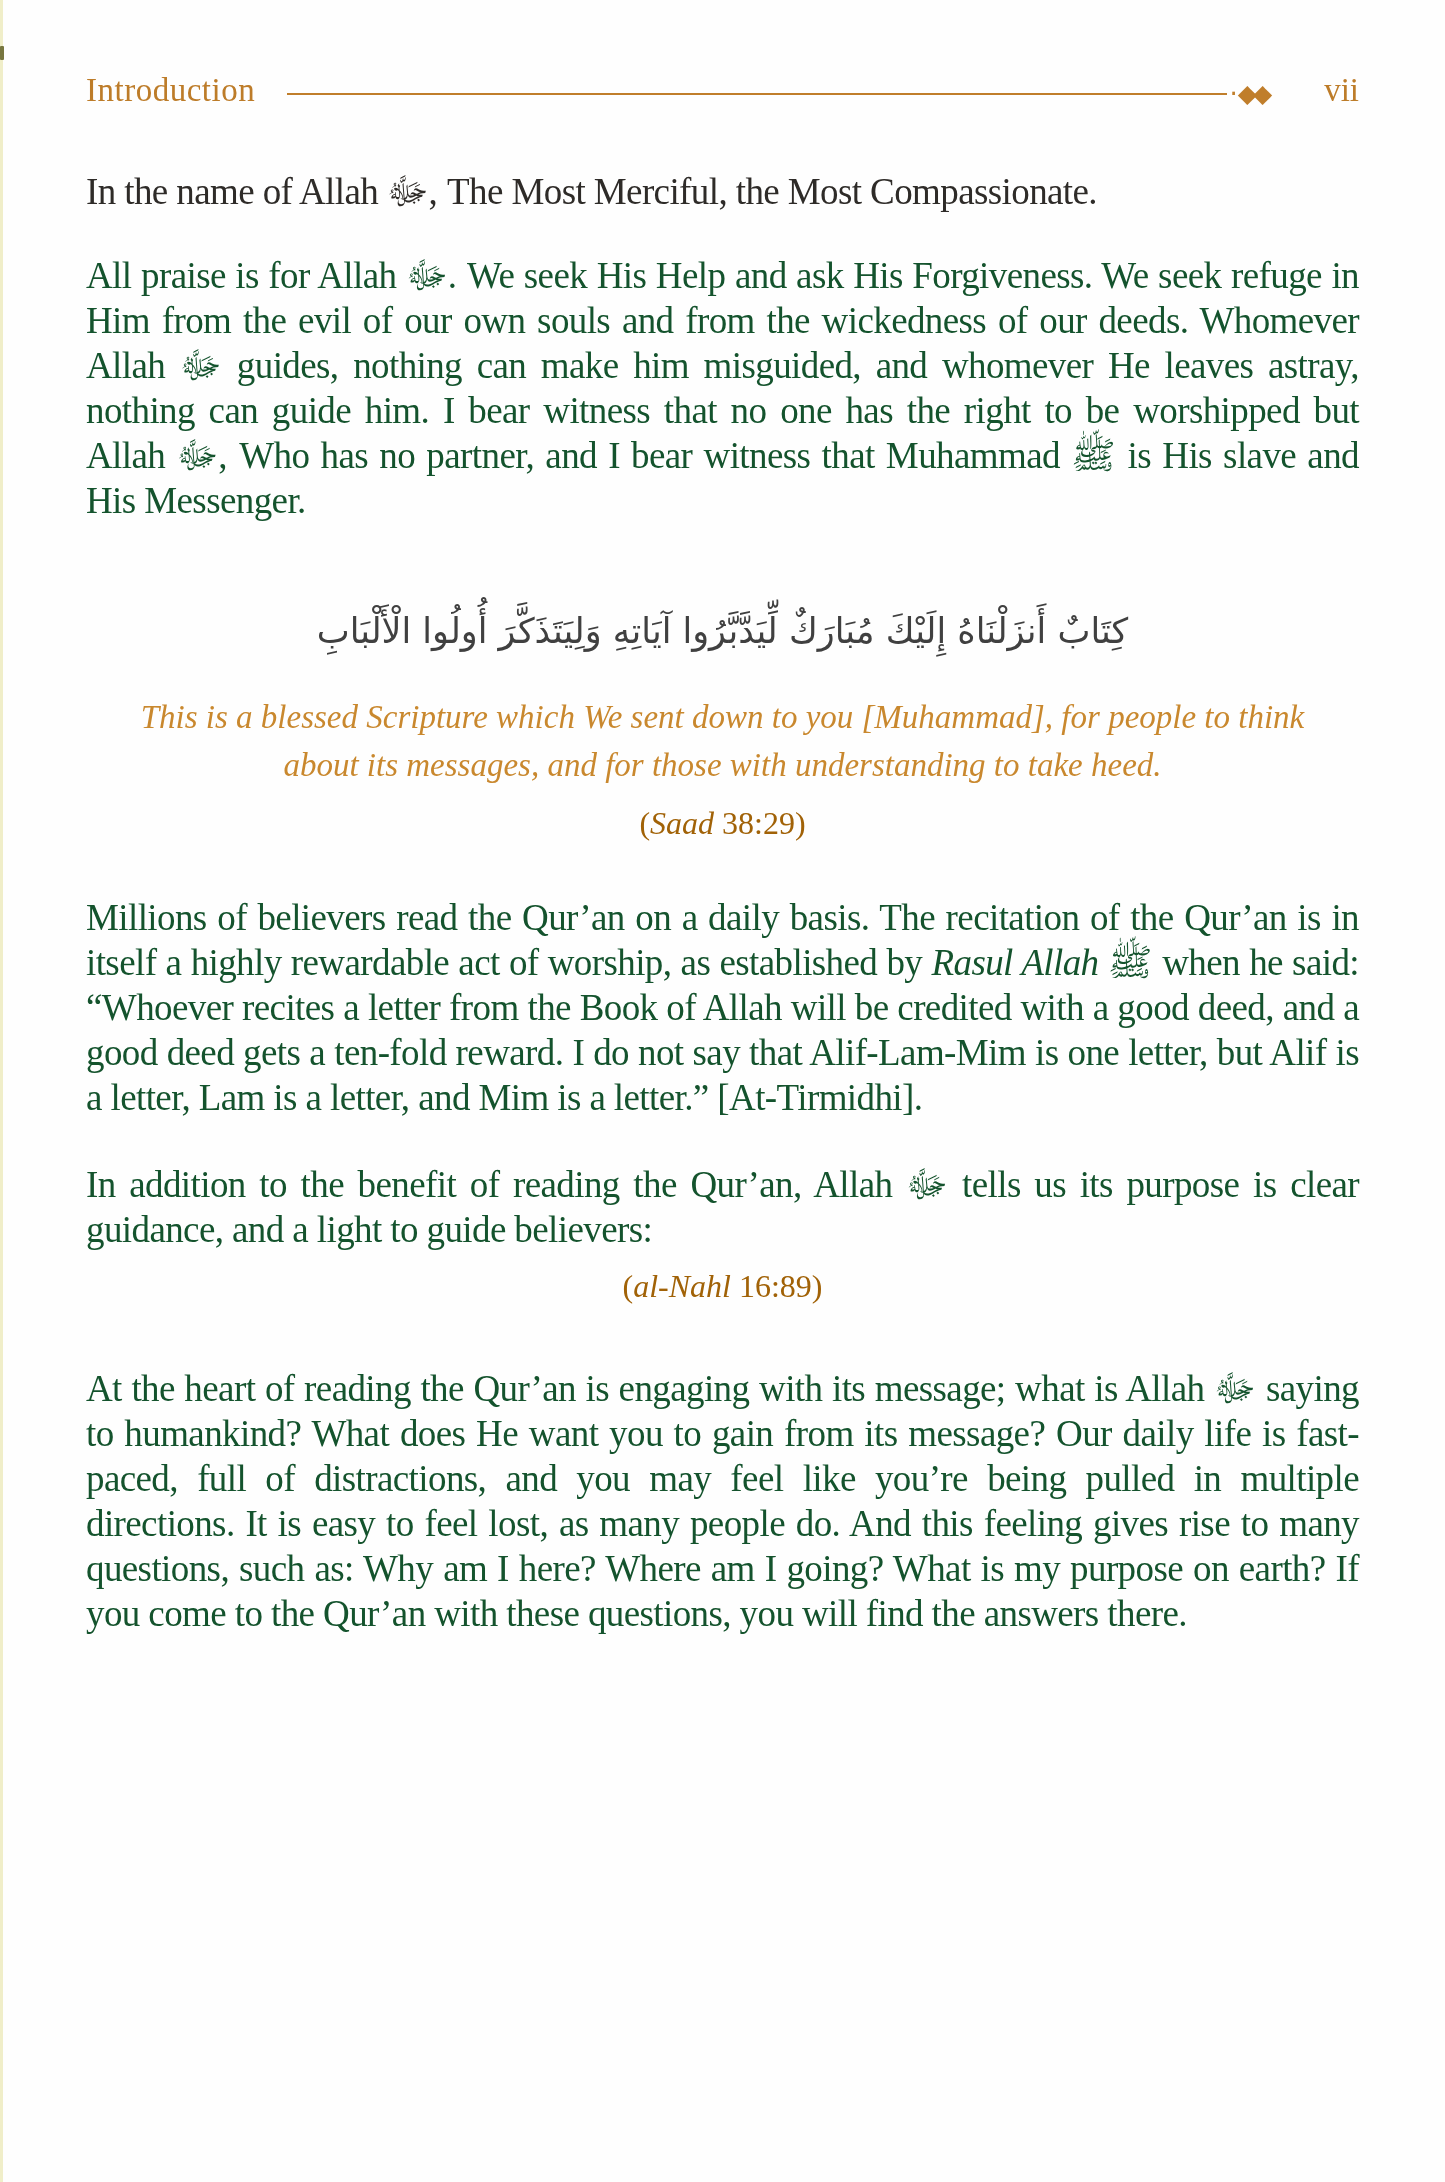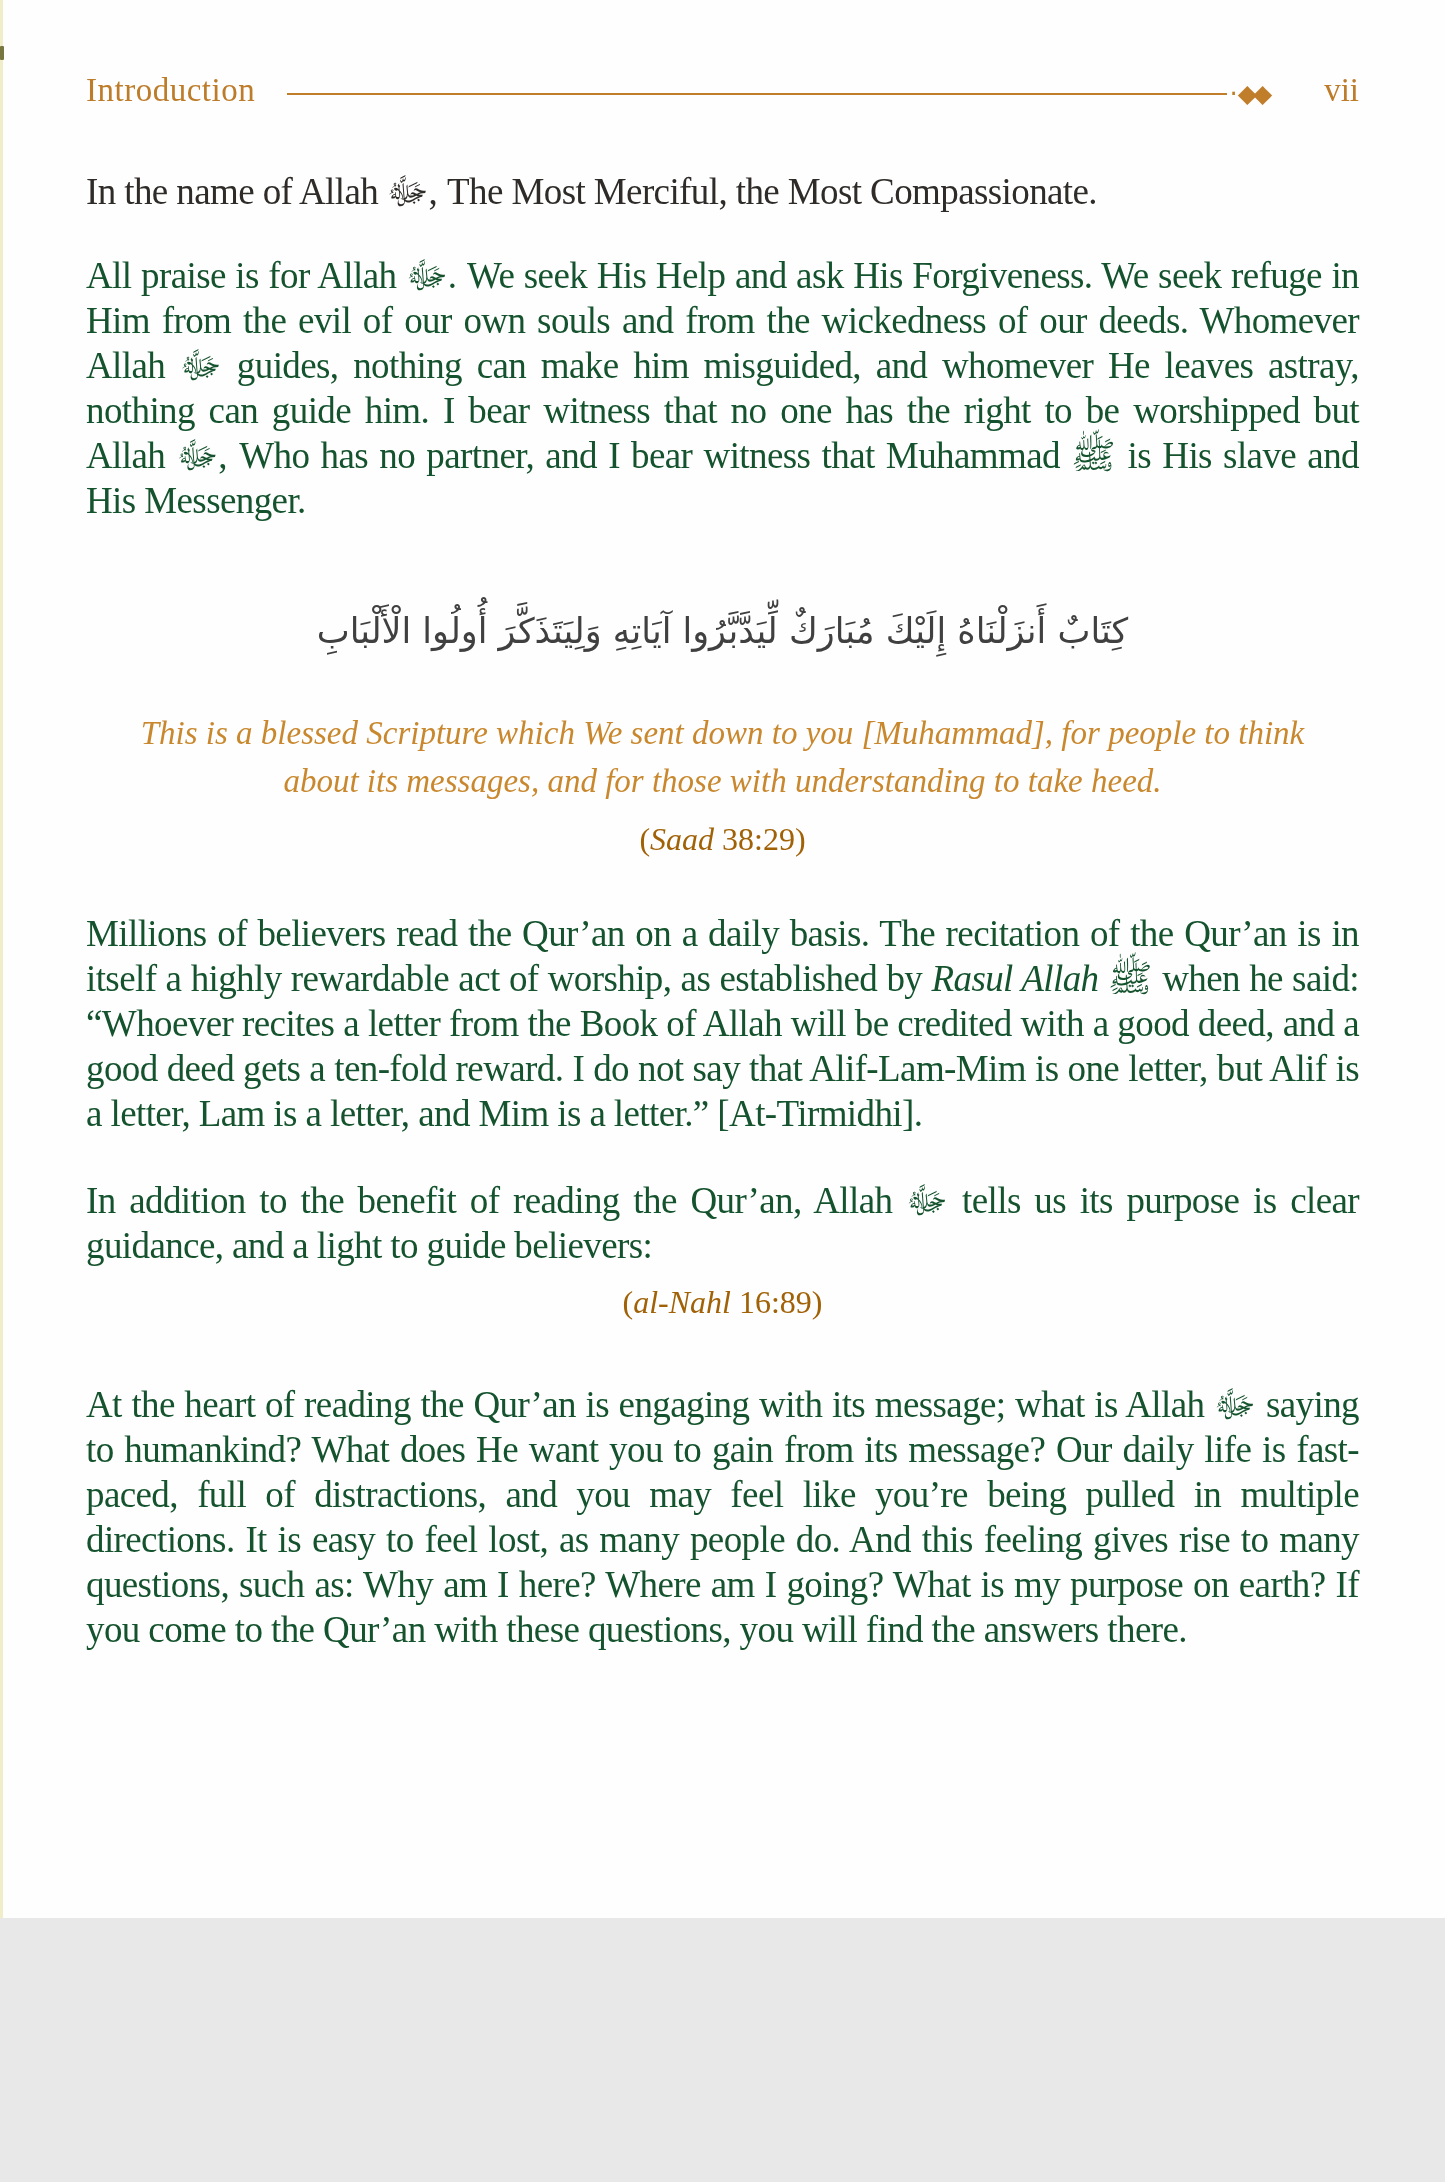--- a/index.html
+++ b/index.html
@@ -2,21 +2,21 @@
 <html><head>
 <meta charset="utf-8">
 <style>
   * { margin: 0; padding: 0; box-sizing: border-box; }
   html, body { background: #e8e8e8; }
   body { font-family: "Liberation Serif", "DejaVu Serif", serif; }
 
   .page {
     position: relative;
     width: 1445px;
-    height: 1918px;
+    height: 2182px;
     margin: 0 auto;
     background: #fefefe;
     overflow: hidden;
     color: #2e2b28;
   }
 
   
   .edge-strip {
     position: absolute; left: 0; top: 0;
     width: 3px; height: 100%;
@@ -90,21 +90,21 @@
     text-align: center;
     direction: rtl;
     font-family: "DejaVu Sans", sans-serif;
     font-size: 35px;
     line-height: 88px;
     color: #404040;
   }
   .verse2 { margin-top: 48px; }
 
   .verse-translation {
-    margin: 34px auto 0;
+    margin: 18px auto 0;
     max-width: 1165px;
     text-align: center;
     font-style: italic;
     font-size: 33px;
     line-height: 48px;
     color: #c9882e;
   }
 
   .verse-citation {
     margin-top: 12px;

